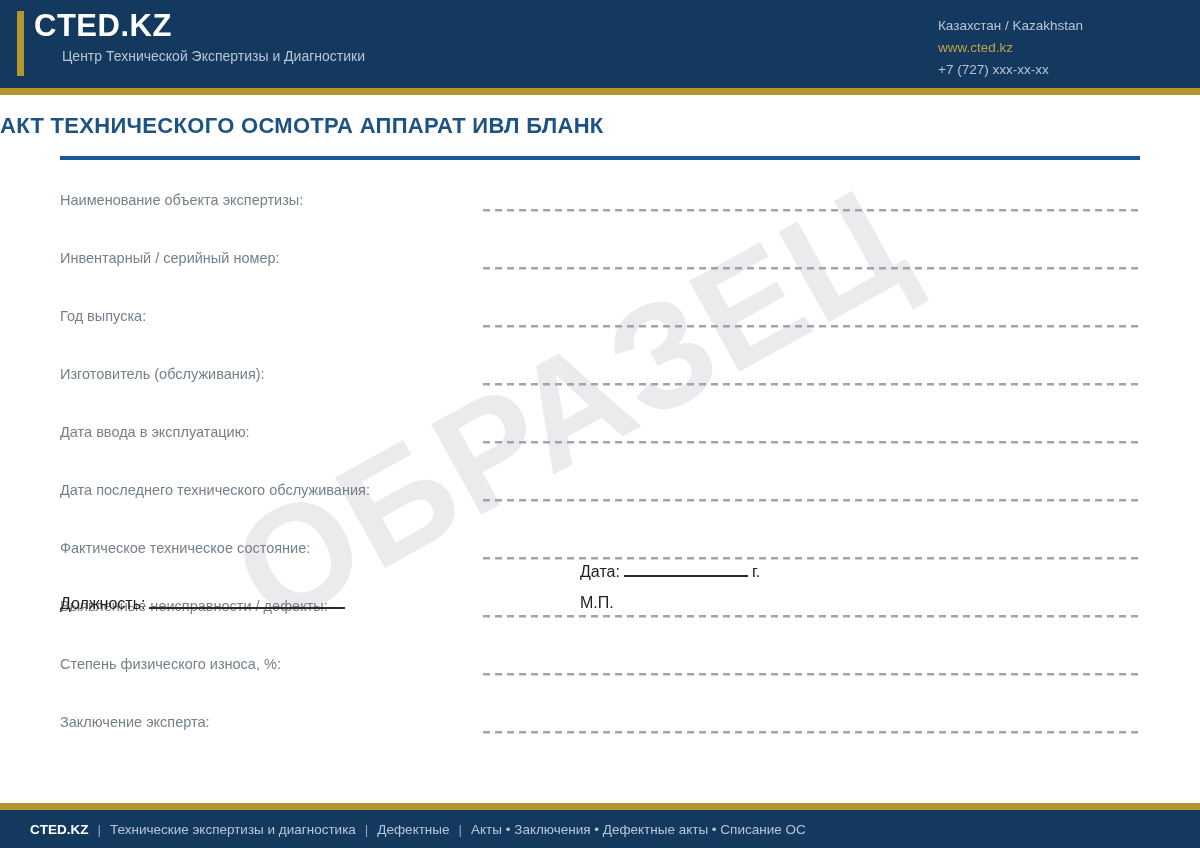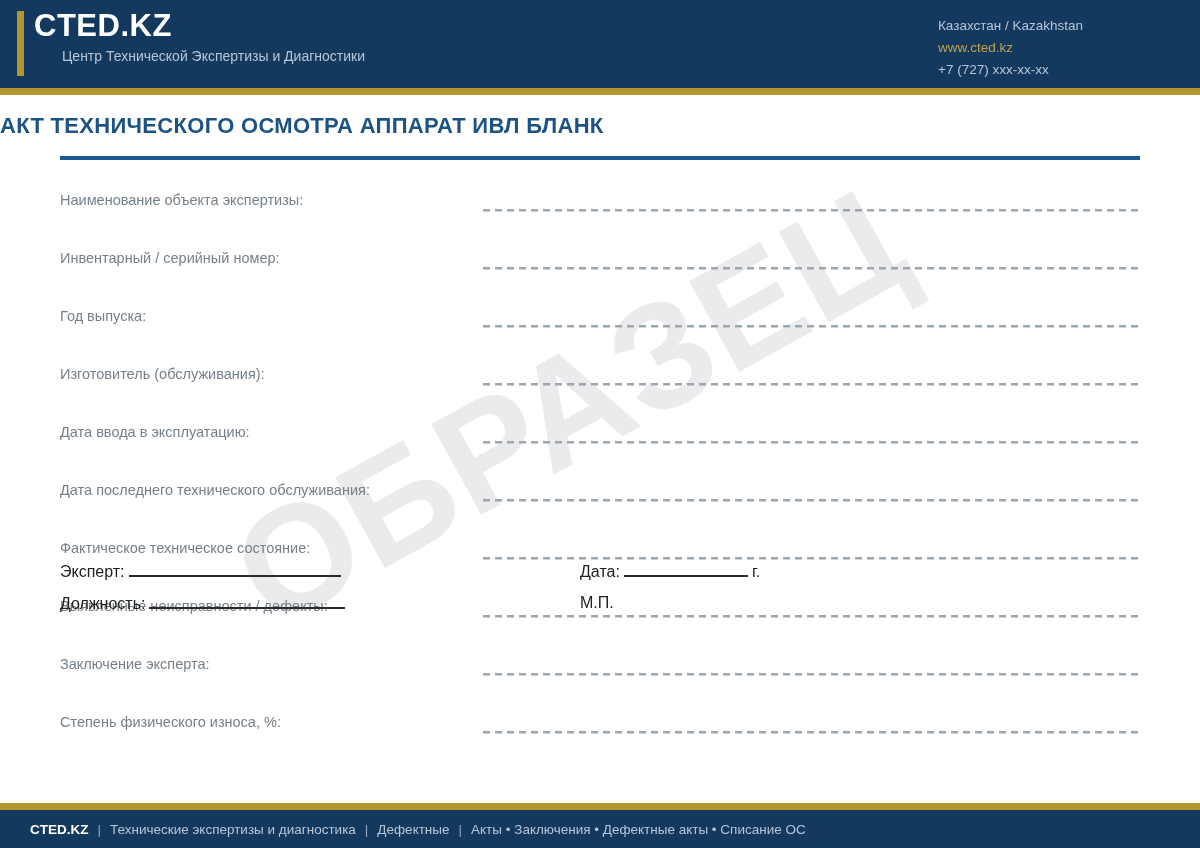--- a/index.html
+++ b/index.html
@@ -102,32 +102,31 @@
       </div>
       <div class="field-row">
         <div class="field-label">Фактическое техническое состояние:</div>
         <div class="field-line"></div>
       </div>
       <div class="field-row">
         <div class="field-label">Выявленные неисправности / дефекты:</div>
         <div class="field-line"></div>
       </div>
       <div class="field-row">
-        <div class="field-label">Заключение эксперта:</div>
+        <div class="field-label">Степень физического износа, %:</div>
         <div class="field-line"></div>
       </div>
       <div class="field-row">
-        <div class="field-label">Степень физического износа, %:</div>
+        <div class="field-label">Заключение эксперта:</div>
         <div class="field-line"></div>
       </div>
     </div>
 
   <div class="signature">
     <div class="sig-row">
-      <div class="sig-left"><span>Эксперт:</span><span class="uline expert"></span></div>
       <div class="sig-right"><span>Дата:</span><span class="uline date"></span><span>г.</span></div>
     </div>
     <div class="sig-row">
       <div class="sig-left"><span>Должность:</span><span class="uline position"></span></div>
       <div class="sig-right"><span>М.П.</span></div>
     </div>
   </div>
 
   <div class="footer-gold"></div>
   <footer class="footer" id="footer">

